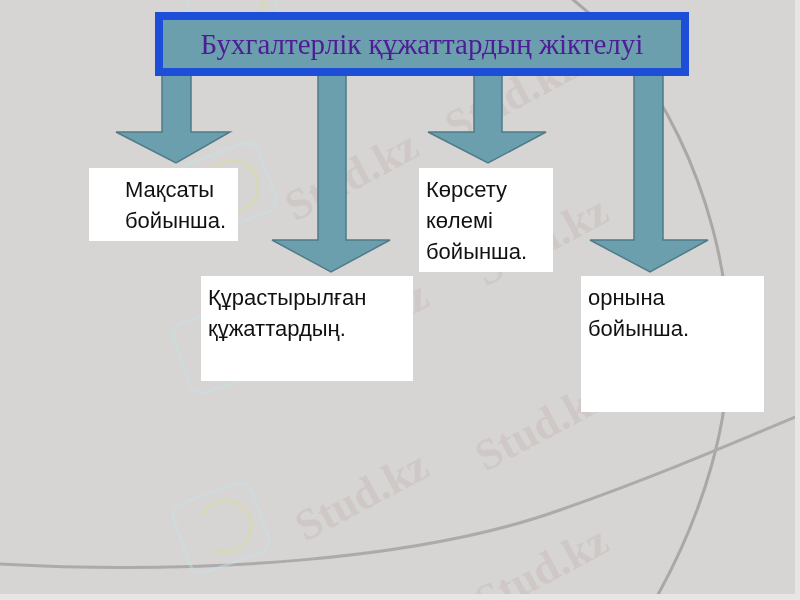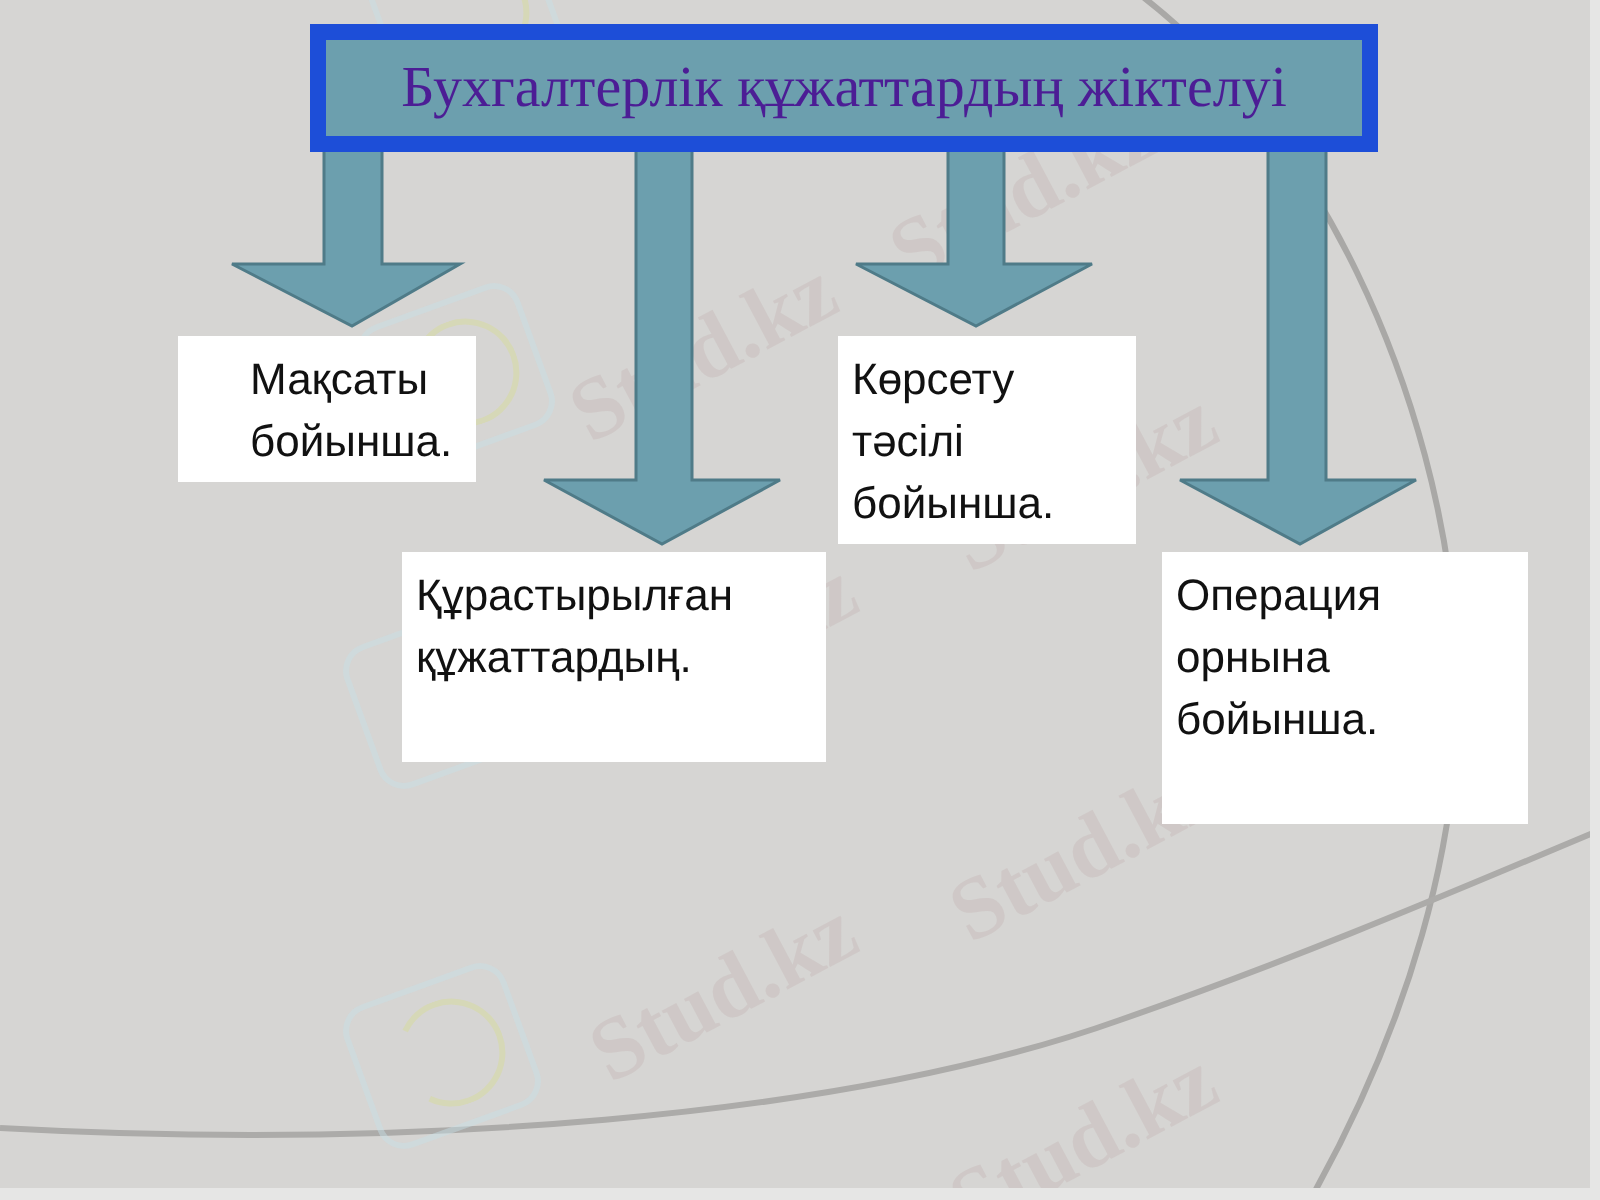--- a/index.html
+++ b/index.html
@@ -75,26 +75,25 @@
   <div class="box" style="left:89px;top:168px;width:149px;height:73px;padding-left:36px;">
     <div>Мақсаты</div>
     <div>бойынша.</div>
   </div>
 
   <div class="box" style="left:201px;top:276px;width:212px;height:105px;">
     <div>Құрастырылған</div>
     <div>құжаттардың.</div>
   </div>
 
-  <div class="box" style="left:419px;top:168px;width:149px;height:104px;">
+  <div class="box" style="left:419px;top:168px;width:134px;height:104px;">
     <div>Көрсету</div>
-    <div>тәсілі</div>
+    <div>көлемі</div>
     <div>бойынша.</div>
   </div>
 
   <div class="box" style="left:581px;top:276px;width:183px;height:136px;">
-    <div>Операция</div>
     <div>орнына</div>
     <div>бойынша.</div>
   </div>
 </div>
 <div class="edge-right"></div>
 <div class="edge-bottom"></div>
 
 </body></html>

